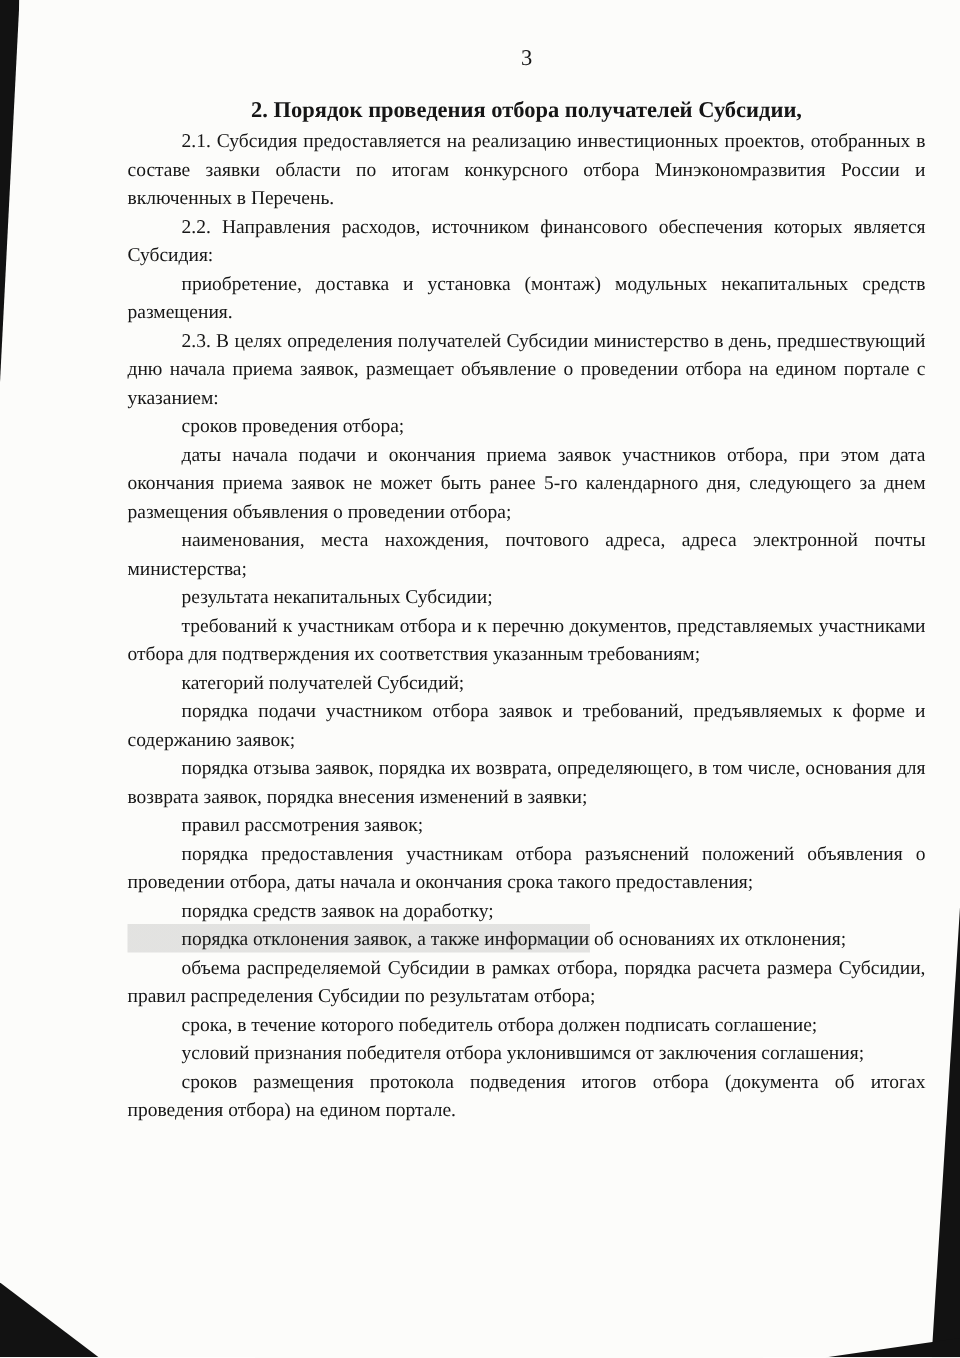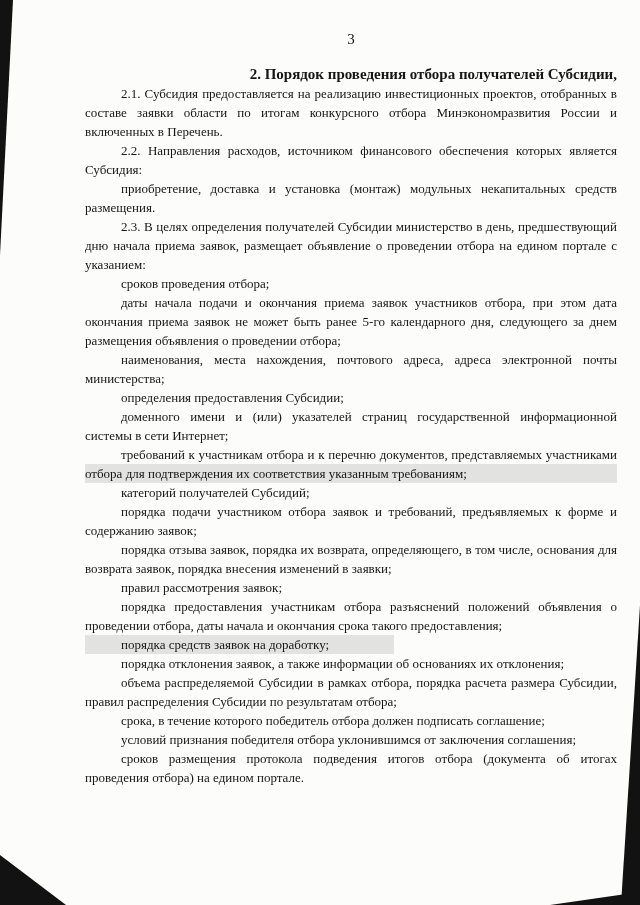--- a/index.html
+++ b/index.html
@@ -26,21 +26,21 @@
     text-align: center;
     font-size: 15px;
     line-height: 19px;
     margin: 0 0 16px 0;
   }
   .heading {
     margin: 0;
     font-size: 15px;
     line-height: 19px;
     font-weight: bold;
-    text-align: right;
+    text-align: center;
   }
   .body-text p {
     margin: 0;
     font-size: 13px;
     line-height: 19px;
     text-align: justify;
     text-indent: 36px;
   }
   
   .body-text p:nth-child(10) {
@@ -90,22 +90,21 @@
       <span>2. Порядок проведения отбора получателей Субсидии,</span><br>
     </h1>
     <div class="body-text">
         <p>2.1. Субсидия предоставляется на реализацию инвестиционных проектов, отобранных в составе заявки области по итогам конкурсного отбора Минэкономразвития России и включенных в Перечень.</p>
         <p>2.2. Направления расходов, источником финансового обеспечения которых является Субсидия:</p>
         <p>приобретение, доставка и установка (монтаж) модульных некапитальных средств размещения.</p>
         <p>2.3. В целях определения получателей Субсидии министерство в день, предшествующий дню начала приема заявок, размещает объявление о проведении отбора на едином портале с указанием:</p>
         <p>сроков проведения отбора;</p>
         <p>даты начала подачи и окончания приема заявок участников отбора, при этом дата окончания приема заявок не может быть ранее 5-го календарного дня, следующего за днем размещения объявления о проведении отбора;</p>
         <p>наименования, места нахождения, почтового адреса, адреса электронной почты министерства;</p>
-        <p>определения предоставления Субсидии;</p>
-        <p>доменного имени и (или) указателей страниц государственной информационной системы в сети Интернет;</p>
+        <p>результата некапитальных Субсидии;</p>
         <p>требований к участникам отбора и к перечню документов, представляемых участниками отбора для подтверждения их соответствия указанным требованиям;</p>
         <p>категорий получателей Субсидий;</p>
         <p>порядка подачи участником отбора заявок и требований, предъявляемых к форме и содержанию заявок;</p>
         <p>порядка отзыва заявок, порядка их возврата, определяющего, в том числе, основания для возврата заявок, порядка внесения изменений в заявки;</p>
         <p>правил рассмотрения заявок;</p>
         <p>порядка предоставления участникам отбора разъяснений положений объявления о проведении отбора, даты начала и окончания срока такого предоставления;</p>
         <p>порядка средств заявок на доработку;</p>
         <p>порядка отклонения заявок, а также информации об основаниях их отклонения;</p>
         <p>объема распределяемой Субсидии в рамках отбора, порядка расчета размера Субсидии, правил распределения Субсидии по результатам отбора;</p>
         <p>срока, в течение которого победитель отбора должен подписать соглашение;</p>

